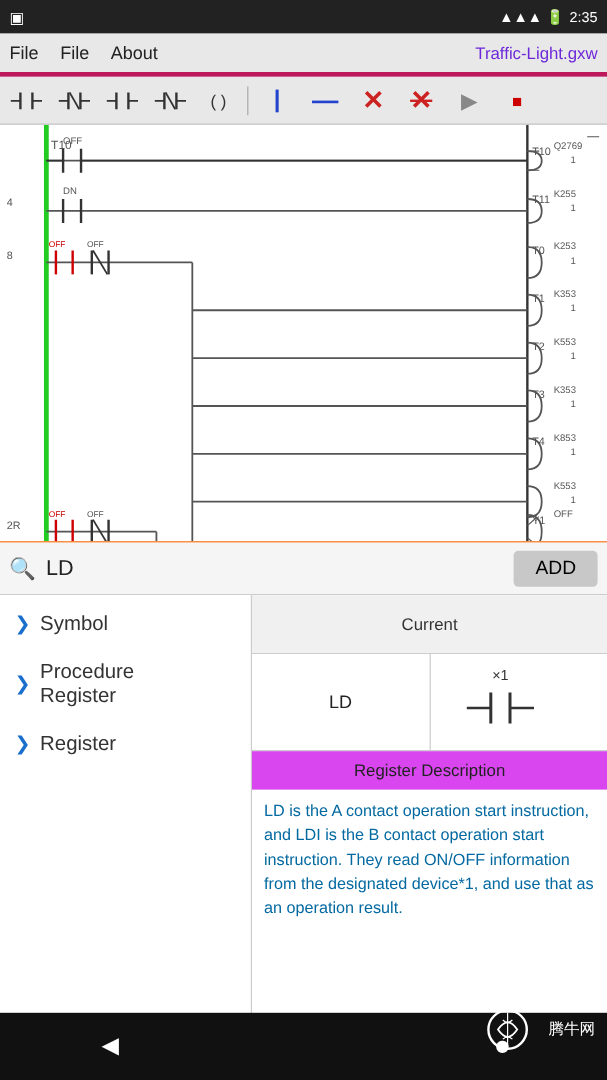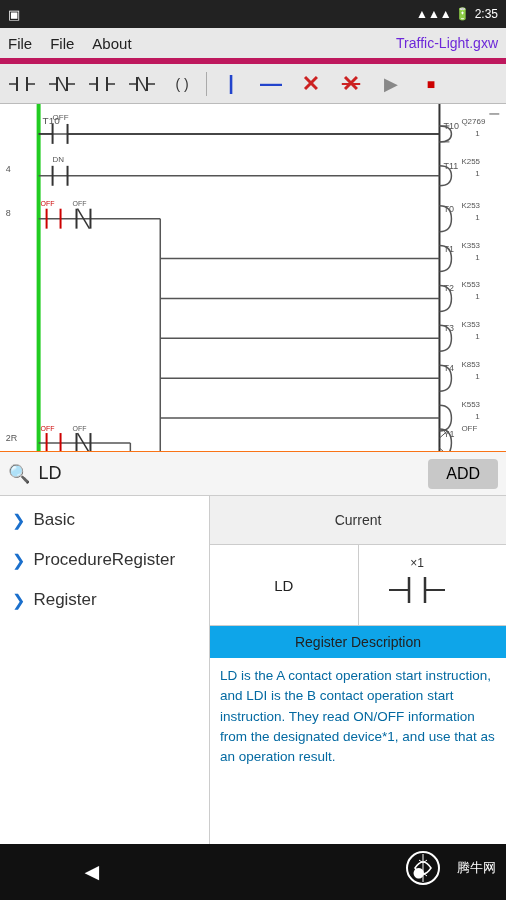--- a/index.html
+++ b/index.html
@@ -29,21 +29,21 @@
 
     
     #menu-bar {
       width: 506px;
       height: 36px;
       background: #e8e8e8;
       display: flex;
       align-items: center;
       justify-content: space-between;
       padding: 0 8px;
-      border-bottom: 6px solid #be185d;
+      border-bottom: 4px solid #be185d;
     }
     #menu-bar .menu-items { display: flex; gap: 18px; }
     #menu-bar .menu-items span { font-size: 15px; color: #222; cursor: pointer; }
     #menu-bar .title { font-size: 14px; color: #6d28d9; }
 
     
     #toolbar {
       width: 506px;
       height: 40px;
       background: #e8e8e8;
@@ -161,21 +161,21 @@
       font-size: 17px;
       color: #333;
     }
     .sidebar-item .chevron {
       color: #1a6fcc;
       margin-right: 8px;
       font-size: 16px;
     }
     .procedure-label {
       display: flex;
-      flex-direction: row;
+      flex-direction: column;
     }
 
     
     #right-panel {
       flex: 1;
       display: flex;
       flex-direction: column;
     }
 
     
@@ -214,21 +214,21 @@
       padding: 10px 4px;
       font-size: 15px;
       color: #222;
       border-right: 1px solid #ccc;
       min-height: 80px;
     }
     .sym-cell:last-child { border-right: none; }
 
     
     #reg-desc-header {
-      background: #0ea5e9;
+      background: #d946ef;
       padding: 8px 10px;
       font-size: 14px;
       color: #222;
       text-align: center;
     }
     #reg-desc-body {
       padding: 8px 10px;
       font-size: 13.5px;
       color: #0369a1;
       line-height: 1.5;
@@ -247,21 +247,21 @@
       bottom: 0;
       left: 0;
     }
     .nav-icon { color: #fff; font-size: 24px; cursor: pointer; }
     #nav-bar .logo-area {
       display: flex;
       align-items: center;
       gap: 16px;
       position: absolute;
       right: 10px;
-      bottom: 14px;
+      bottom: 24px;
     }
     #nav-bar .logo-text { color: #fff; font-size: 13px; }
   </style>
 </head>
 <body>
 
 <div id="status-bar">
   <div class="left-icons">
     <span>▣</span>
   </div>
@@ -435,21 +435,21 @@
   <span class="search-icon">🔍</span>
   <input type="text" id="search-input" value="LD" style="">
   <button id="add-btn">ADD</button>
 </div>
 
 <div id="bottom-panel">
 
   <div id="sidebar">
     <div class="sidebar-item">
       <span class="chevron">❯</span>
-      <span>Basic</span>
+      <span>Symbol</span>
     </div>
     <div class="sidebar-item">
       <span class="chevron">❯</span>
       <div class="procedure-label">
         <span>Procedure</span>
         <span>Register</span>
       </div>
     </div>
     <div class="sidebar-item">
       <span class="chevron">❯</span>

